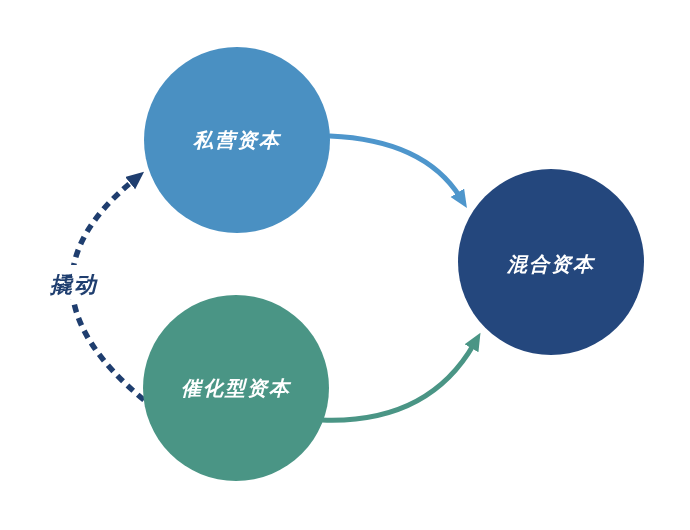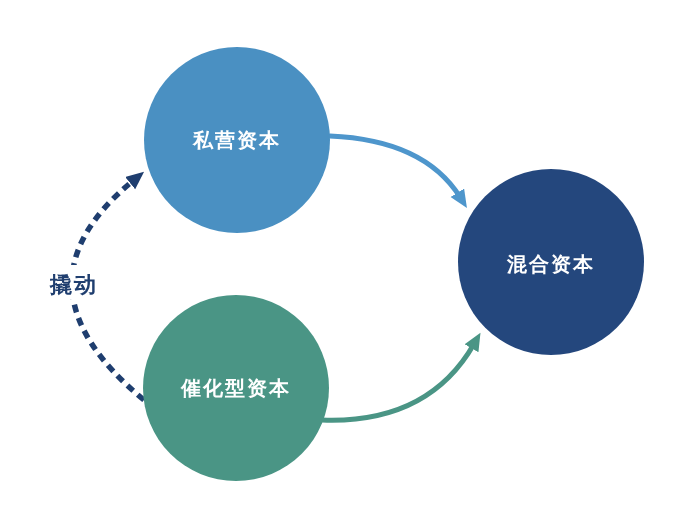--- a/index.html
+++ b/index.html
@@ -6,20 +6,21 @@
     margin: 0;
     padding: 0;
     background: #ffffff;
   }
   .stage {
     width: 690px;
     height: 530px;
     position: relative;
     background: #ffffff;
     overflow: hidden;
+    font-style: italic;
   }
   svg { display: block; }
   text {
     font-family: "Liberation Sans", "DejaVu Sans", sans-serif;
   }
   .node-label {
     font-size: 20px;
     font-weight: bold;
     fill: #ffffff;
     letter-spacing: 2px;

